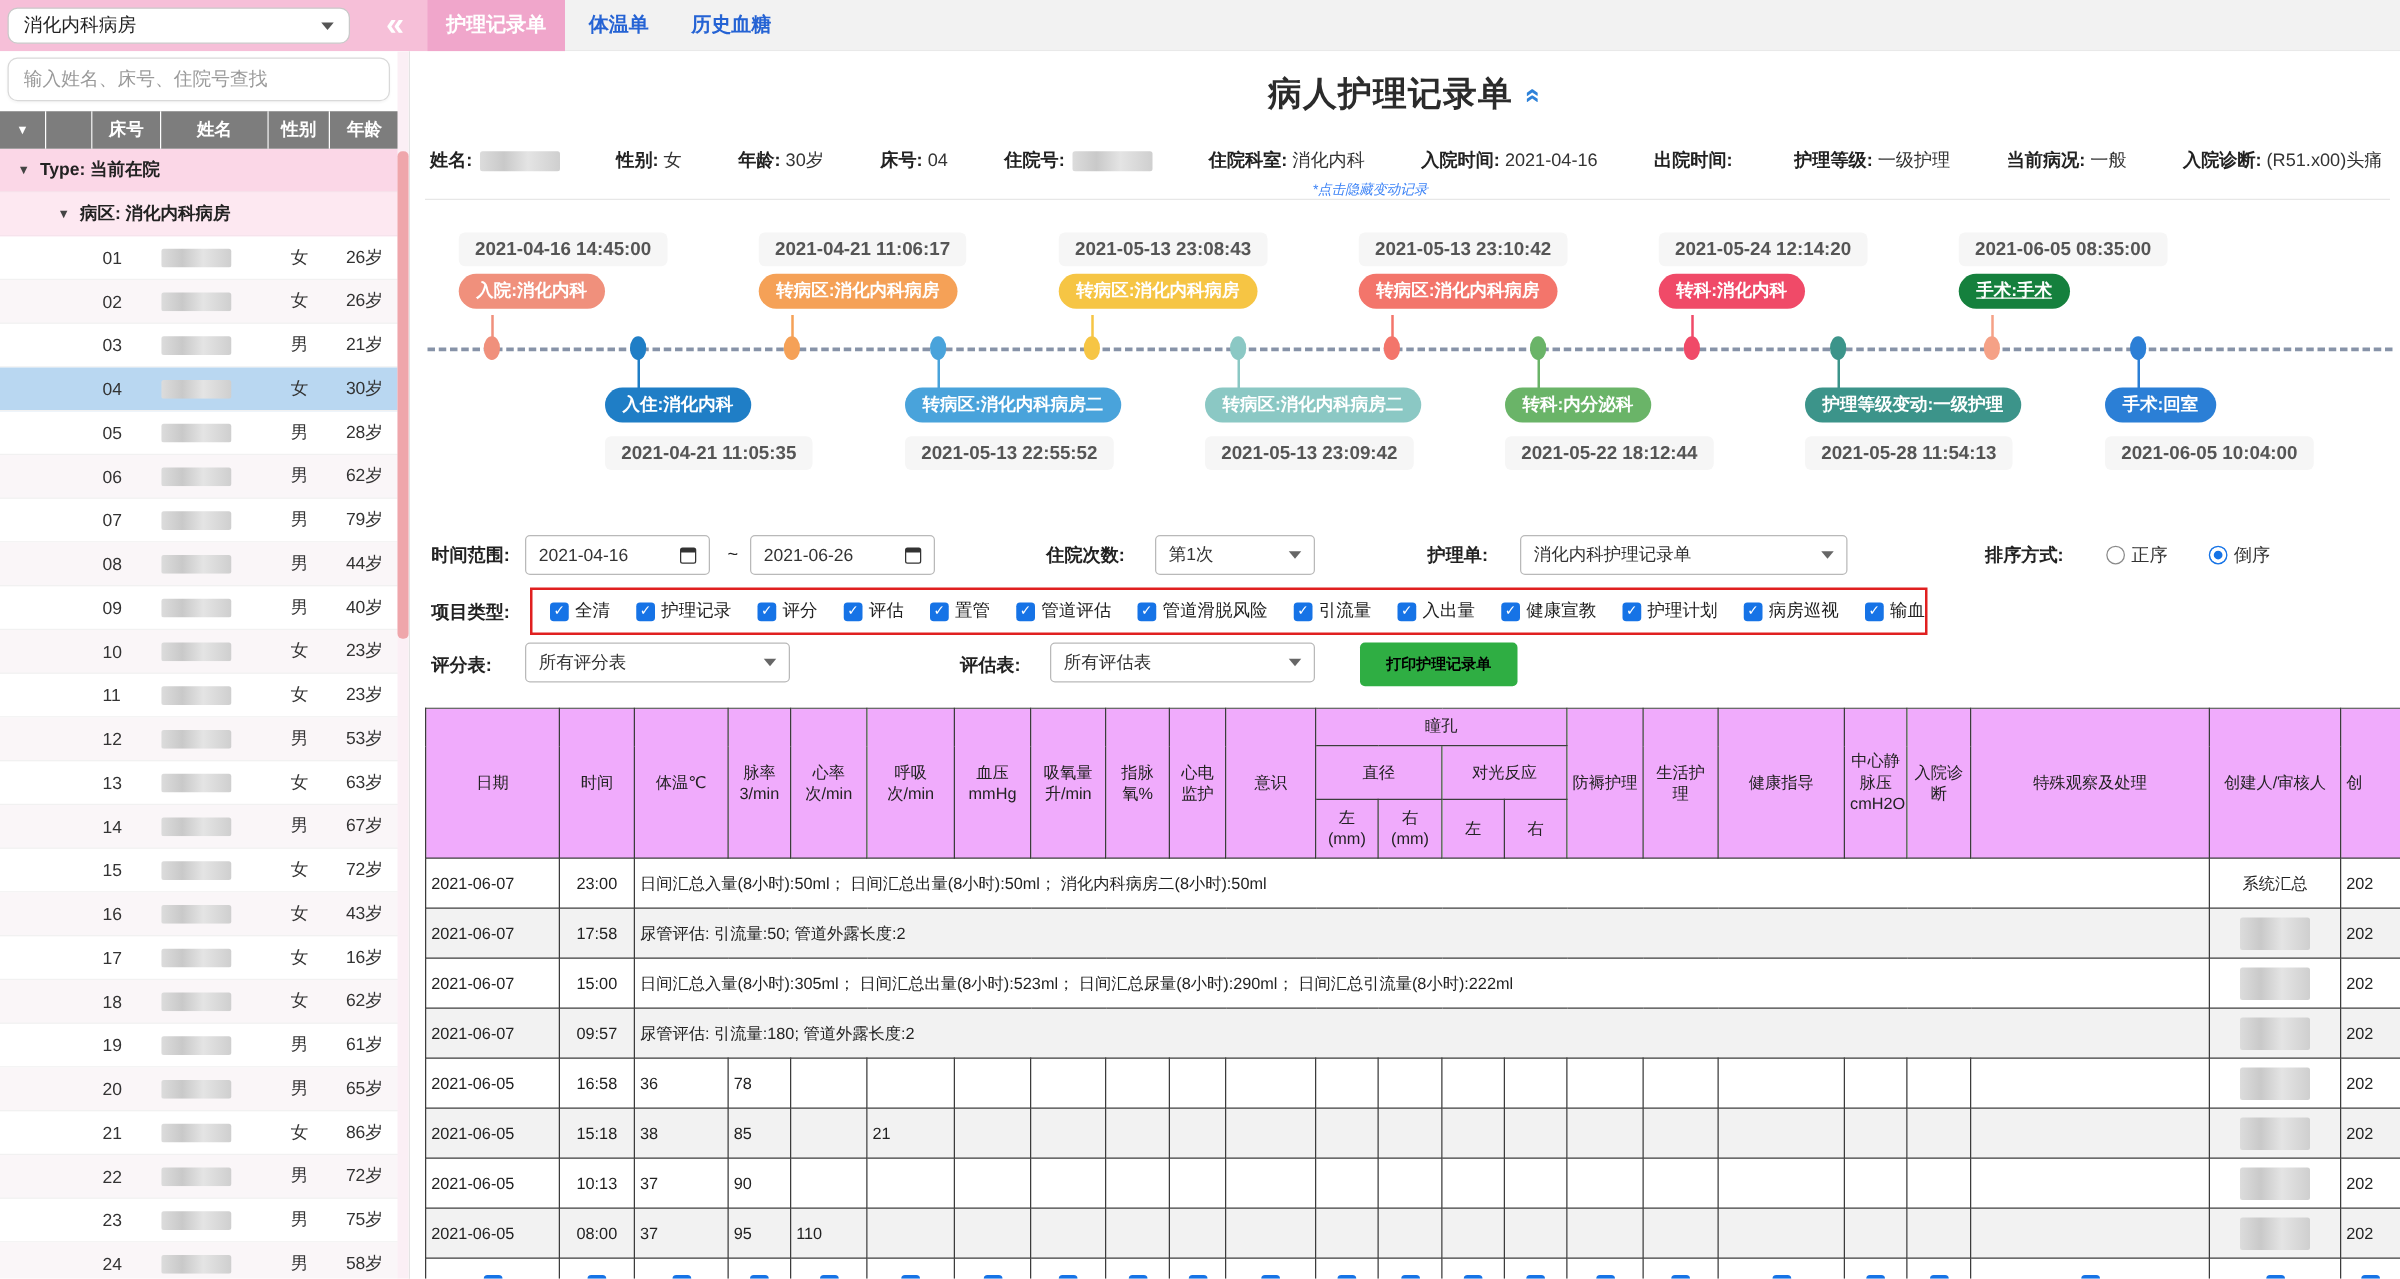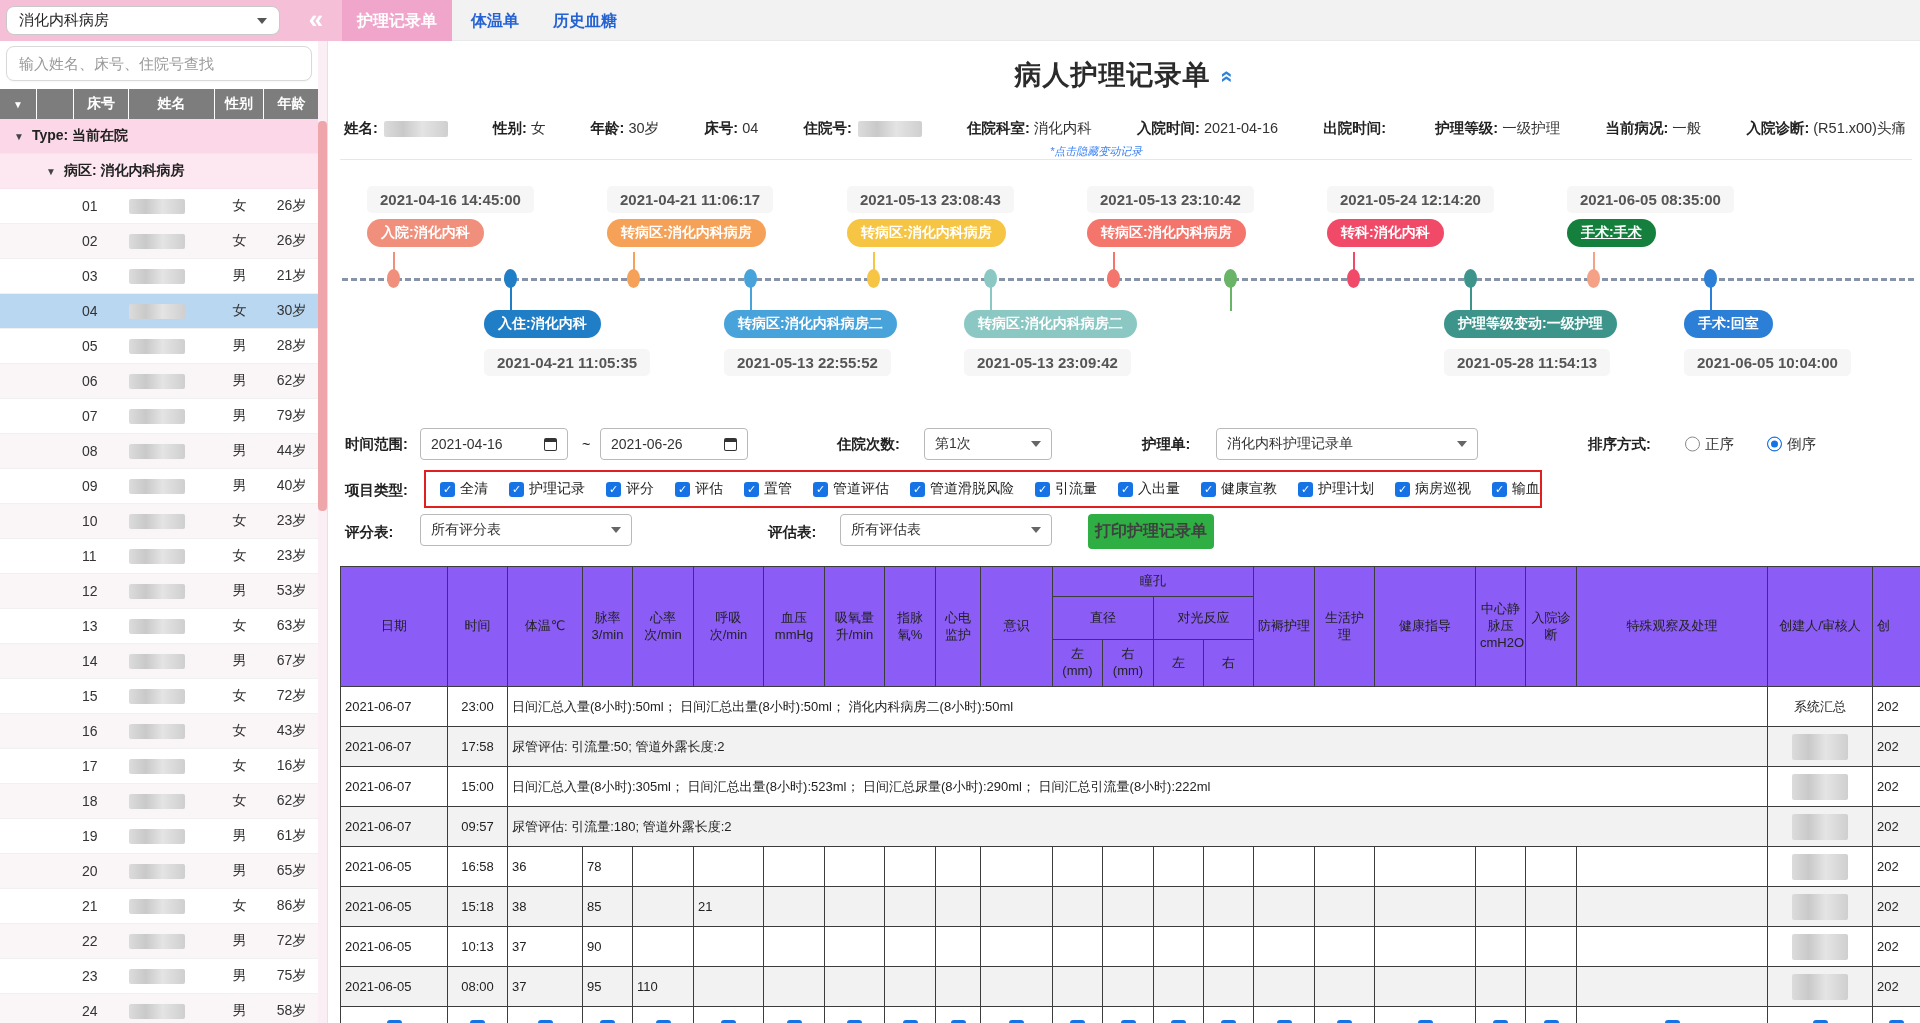--- a/index.html
+++ b/index.html
@@ -72,27 +72,27 @@
   .selbox { position:absolute; top:3px; height:32px; border:1px solid #b9b9b9; border-radius:4px; background:#fff; display:flex; align-items:center; padding:0 10px; font-size:14px; color:#333; cursor:pointer; }
   .selbox .caret { margin-left:auto; border-top-color:#666; }
   .radio-item { position:absolute; top:50%; transform:translateY(-50%); display:flex; align-items:center; gap:5px; font-size:14.5px; cursor:pointer; }
   .radio { width:15px; height:15px; border:1px solid #8a8a8a; border-radius:50%; background:#fff; display:inline-block; }
   .radio.on { border:1px solid #1673e6; background:#1673e6; box-shadow:inset 0 0 0 3px #fff; }
   .f-row2 { position:absolute; top:429px; left:12px; right:0; height:40px; }
   .typebox { position:absolute; top:0; left:84px; width:1118px; height:38px; border:2px solid #e02020; display:flex; align-items:center; gap:21px; padding:0 14px; }
   .cb-item { display:flex; align-items:center; gap:5px; font-size:14px; color:#222; cursor:pointer; white-space:nowrap; }
   .cb { width:15px; height:15px; background:#1673e6; border-radius:3px; color:#fff; font-size:11px; font-weight:bold; display:inline-flex; align-items:center; justify-content:center; line-height:1; }
   .f-row3 { position:absolute; top:470px; left:12px; right:0; height:42px; }
-  .print-btn { position:absolute; top:3px; left:748px; width:126px; height:35px; background:#2fae43; color:#404040; font-size:16px; font-weight:bold; border:none; border-radius:4px; cursor:pointer; }
+  .print-btn { position:absolute; top:3px; left:748px; width:126px; height:35px; background:#2fae43; color:#000000; font-size:12px; font-weight:bold; border:none; border-radius:4px; cursor:pointer; }
 
   
   .table-wrap { position:absolute; top:525px; left:12px; width:1580px; height:457px; overflow:hidden; }
   table.rec { border-collapse:collapse; table-layout:fixed; width:1580px; }
   table.rec th, table.rec td { border:1px solid #3c3c3c; font-size:13px; font-weight:normal; color:#222; padding:2px 4px; overflow:hidden; }
-  table.rec thead th { text-align:center; vertical-align:middle; line-height:1.3; background:#8b5cf6; }
+  table.rec thead th { text-align:center; vertical-align:middle; line-height:1.3; background:#f0abfc; }
   table.rec tbody tr { height:40px; }
   table.rec tbody tr.shade td { background:#f2f2f2; }
   td.c-date { padding-left:9px; }
   td.c-time { text-align:center; }
   td.c-val { padding-left:9px; }
   td.c-merged { padding-left:9px; white-space:nowrap; }
   td.c-creator { text-align:center; }
   td.c-created { padding-left:4px; }
   .temp-red { color:#e02020; }
 </style>
@@ -406,20 +406,24 @@
         <div class="tl-date">2021-05-13 22:55:52</div>
       </div>
       <div class="tl-stem bot" style="left: 422px; background: rgb(73, 163, 219);"></div>
       <div class="tl-dot" style="left: 416px; background: rgb(73, 163, 219);"></div>
       <div class="tl-ev bot" style="left: 636px;">
         <div class="tl-badge" style="background: rgb(139, 200, 196);">转病区:消化内科病房二</div>
         <div class="tl-date">2021-05-13 23:09:42</div>
       </div>
       <div class="tl-stem bot" style="left: 662px; background: rgb(139, 200, 196);"></div>
       <div class="tl-dot" style="left: 656px; background: rgb(139, 200, 196);"></div>
+      <div class="tl-ev bot" style="left: 876px;">
+        <div class="tl-badge" style="background: rgb(106, 180, 104);">转科:内分泌科</div>
+        <div class="tl-date">2021-05-22 18:12:44</div>
+      </div>
       <div class="tl-stem bot" style="left: 902px; background: rgb(106, 180, 104);"></div>
       <div class="tl-dot" style="left: 896px; background: rgb(106, 180, 104);"></div>
       <div class="tl-ev bot" style="left: 1116px;">
         <div class="tl-badge" style="background: rgb(60, 148, 138);">护理等级变动:一级护理</div>
         <div class="tl-date">2021-05-28 11:54:13</div>
       </div>
       <div class="tl-stem bot" style="left: 1142px; background: rgb(60, 148, 138);"></div>
       <div class="tl-dot" style="left: 1136px; background: rgb(60, 148, 138);"></div>
       <div class="tl-ev bot" style="left: 1356px;">
         <div class="tl-badge" style="background: rgb(43, 127, 214);">手术:回室</div>

